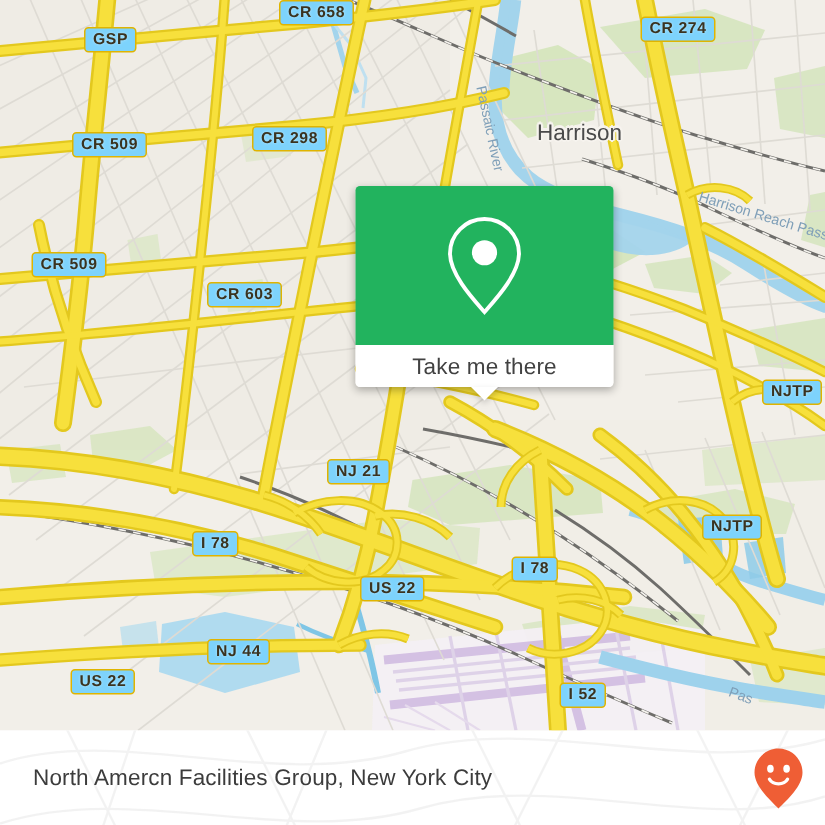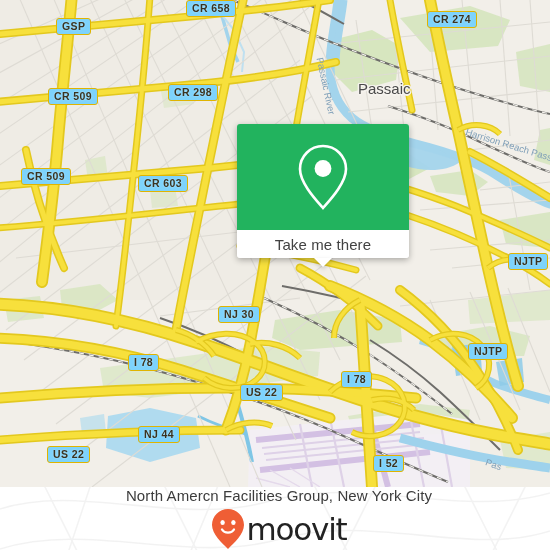--- a/index.html
+++ b/index.html
@@ -91,21 +91,21 @@
 
   
   .footer{
     position:absolute;left:0;top:487px;width:550px;height:63px;
     background:#ffffff;overflow:hidden;
   }
   .footer-wm{position:absolute;left:0;top:-30px;width:550px;height:120px;opacity:.55;}
   .footer-inner{
     position:relative;width:100%;height:100%;
     display:flex;align-items:center;justify-content:space-between;
-    padding:0 14px 0 22px;box-sizing:border-box;flex-direction:column;
+    padding:0 14px 0 22px;box-sizing:border-box;
   }
   .footer-title{
     color:#3c3c3c;font-size:15px;white-space:nowrap;letter-spacing:.1px;
   }
   .brand{display:flex;align-items:center;gap:1px;}
   .brand-word{
     color:#222222;font-size:31px;line-height:31px;
     letter-spacing:-1.2px;font-weight:normal;
     font-family:"DejaVu Sans","Liberation Sans",sans-serif;
   }
@@ -348,37 +348,37 @@
           <path d="M488,268 C500,258 518,256 530,266"></path>
           <path d="M360,300 C344,308 334,322 334,338"></path>
           <path d="M372,400 C388,396 404,400 414,410"></path>
           <path d="M226,430 C240,422 258,420 272,426"></path>
           <path d="M458,130 C472,122 490,124 500,134"></path>
         </g>
 
       </g>
     </svg>
 
-    <div class="placelabel" style="left:358px;top:80px;">Passaic</div>
+    <div class="placelabel" style="left:358px;top:80px;">Harrison</div>
 
     <div class="waterlabel" style="left:320px;top:52px;transform:rotate(78deg);transform-origin:left center;">Passaic River</div>
 
     <div class="waterlabel" style="left:466px;top:126px;transform:rotate(17deg);transform-origin:left center;">Harrison Reach Passa</div>
 
     <div class="waterlabel" style="left:486px;top:456px;transform:rotate(20deg);transform-origin:left center;">Pas</div>
 
     <div class="shield" style="left:186px;top:0px;">CR 658</div>
     <div class="shield" style="left:427px;top:11px;">CR 274</div>
     <div class="shield" style="left:56px;top:18px;">GSP</div>
     <div class="shield" style="left:48px;top:88px;">CR 509</div>
     <div class="shield" style="left:168px;top:84px;">CR 298</div>
     <div class="shield" style="left:21px;top:168px;">CR 509</div>
-    <div class="shield" style="left:138px;top:175px;">CR 603</div>
+    <div class="shield" style="left:138px;top:188px;">CR 603</div>
     <div class="shield" style="left:508px;top:253px;">NJTP</div>
-    <div class="shield" style="left:218px;top:306px;">NJ 30</div>
+    <div class="shield" style="left:218px;top:306px;">NJ 21</div>
     <div class="shield" style="left:468px;top:343px;">NJTP</div>
     <div class="shield" style="left:128px;top:354px;">I 78</div>
     <div class="shield" style="left:341px;top:371px;">I 78</div>
     <div class="shield" style="left:240px;top:384px;">US 22</div>
     <div class="shield" style="left:138px;top:426px;">NJ 44</div>
     <div class="shield" style="left:47px;top:446px;">US 22</div>
     <div class="shield" style="left:373px;top:455px;">I 52</div>
 
     <div class="card">
       <div class="card-top">
@@ -416,18 +416,17 @@
     <div class="footer-inner">
       <div class="footer-title">North Amercn Facilities Group, New York City</div>
 
       <div class="brand">
         <svg width="34" height="42" viewBox="0 0 34 42">
           <path d="M17 1 C8.2 1 1 8.2 1 17 C1 26 11 35 17 41 C23 35 33 26 33 17 C33 8.2 25.8 1 17 1 Z" fill="#ef5e35"></path>
           <ellipse cx="11.6" cy="14.5" rx="2.2" ry="2.6" fill="#ffffff"></ellipse>
           <ellipse cx="22.4" cy="14.5" rx="2.2" ry="2.6" fill="#ffffff"></ellipse>
           <path d="M11 21.5 C13.4 25.6 20.6 25.6 23 21.5" stroke="#ffffff" stroke-width="2.3" fill="none" stroke-linecap="round"></path>
         </svg>
-        <div class="brand-word">moovit</div>
       </div>
     </div>
   </div>
 
 </div>
 
 </body></html>

